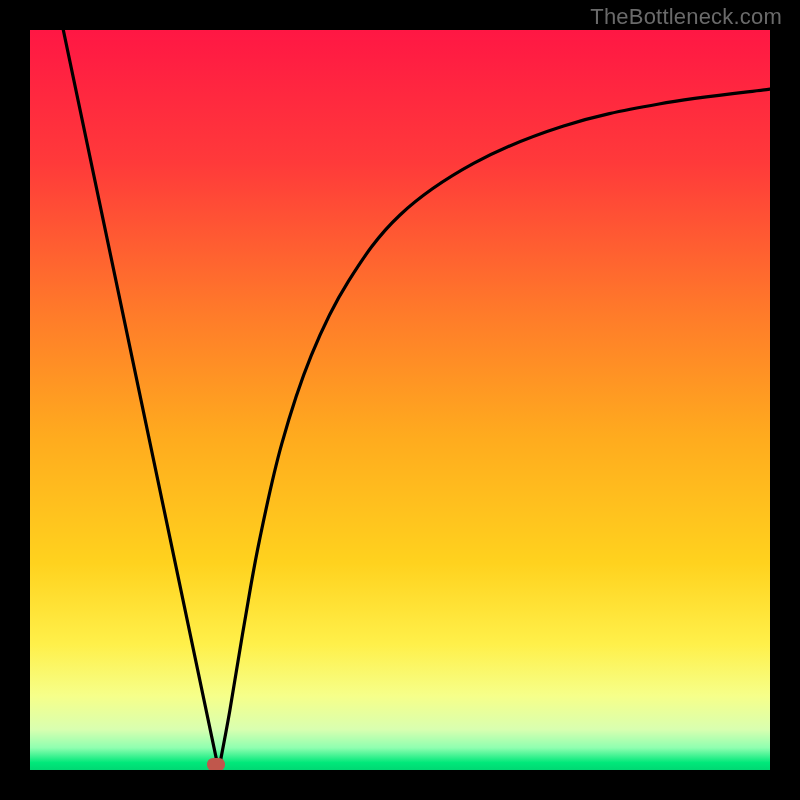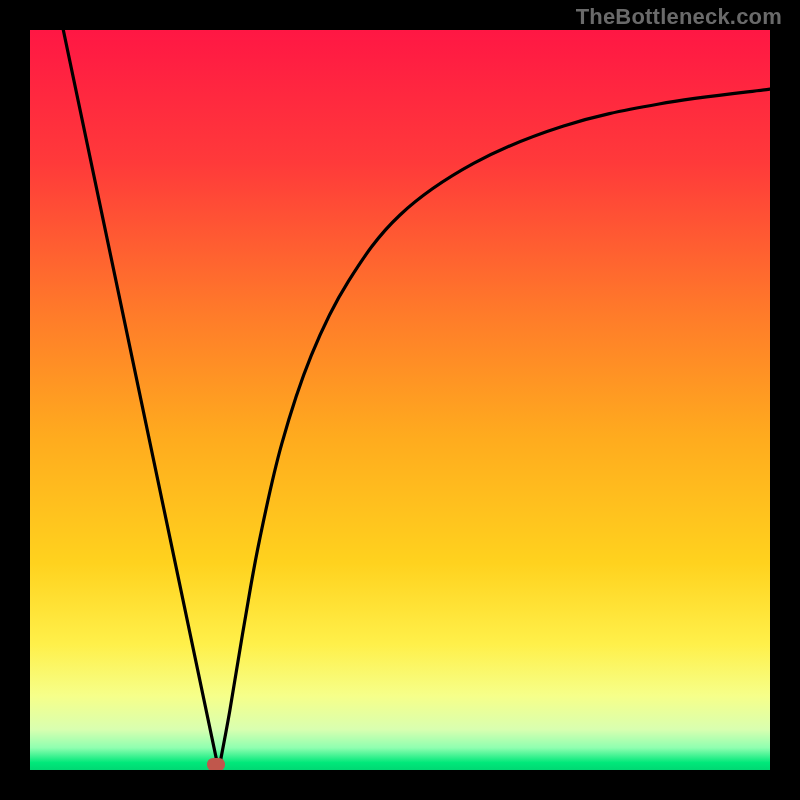--- a/index.html
+++ b/index.html
@@ -30,21 +30,21 @@
   .gradient {
     position: absolute;
     inset: 0;
   }
   .watermark {
     position: absolute;
     top: 4px;
     right: 18px;
     color: #6a6a6a;
     font-size: 22px;
-    font-weight: 700;
+    font-weight: 400;
     letter-spacing: 0.2px;
   }
   svg.curve {
     position: absolute;
     inset: 0;
   }
   .marker {
     position: absolute;
     width: 18px;
     height: 13px;

